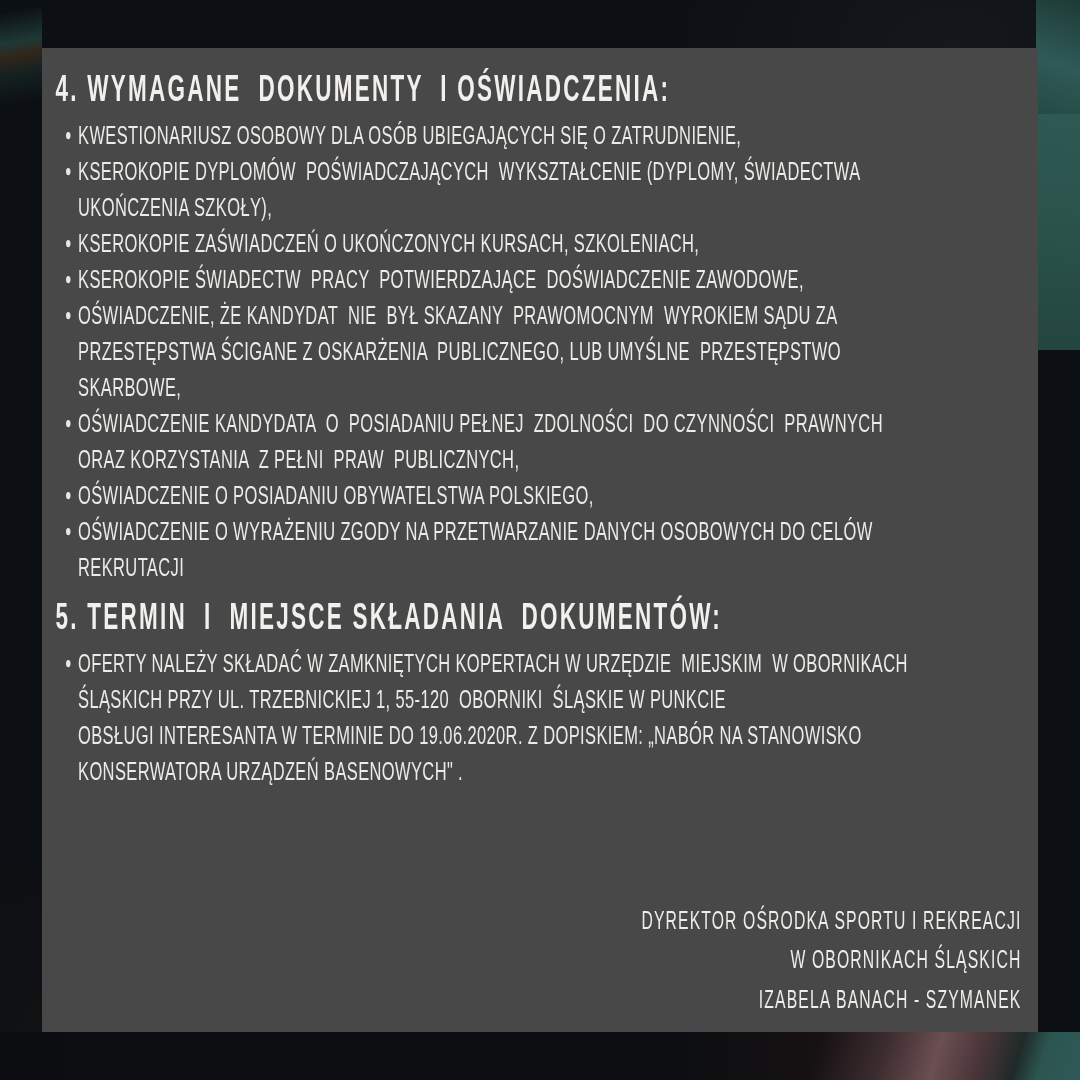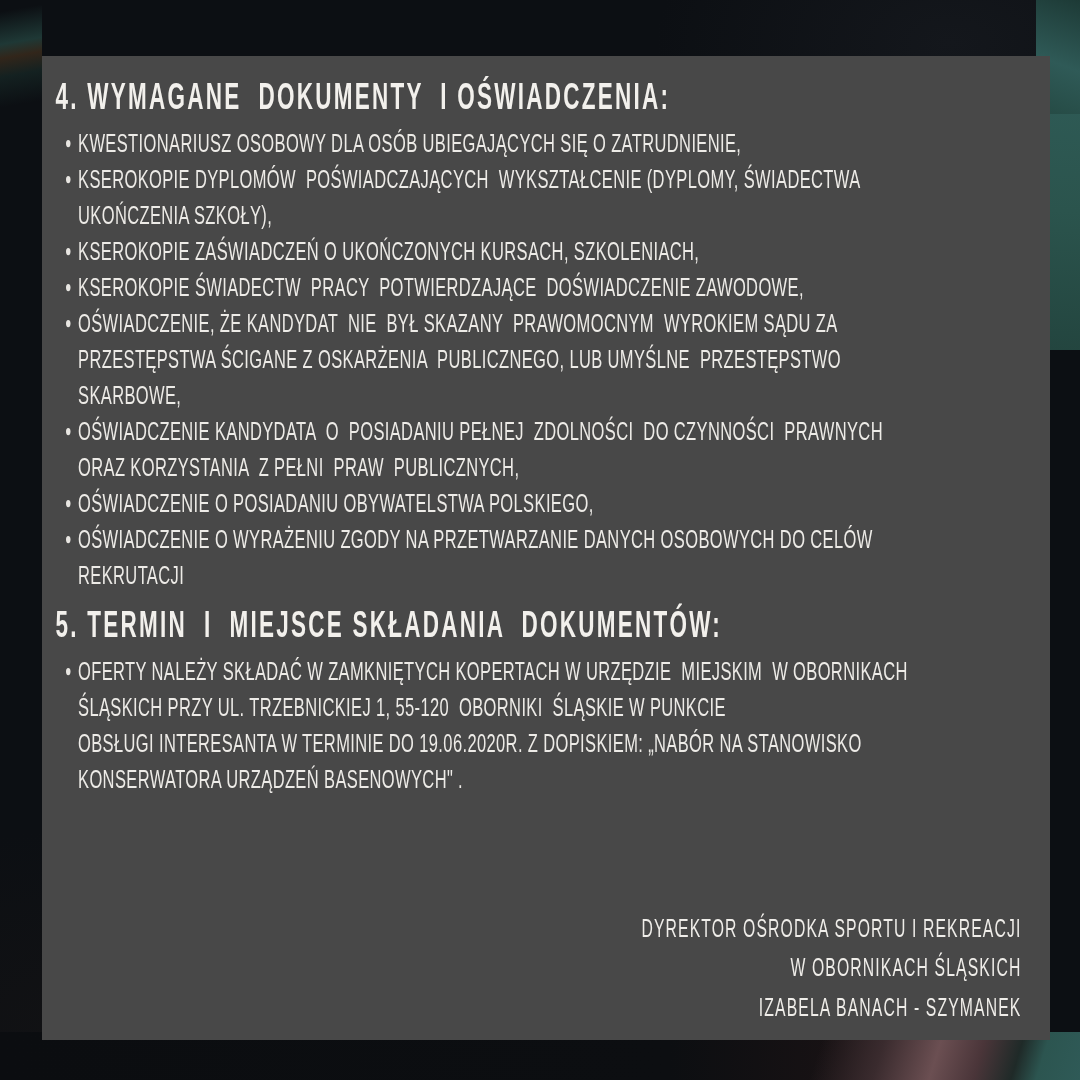--- a/index.html
+++ b/index.html
@@ -43,24 +43,23 @@
     position: absolute; left: 0; bottom: 0; width: 100%; height: 48px;
     background: linear-gradient(90deg, #0b0d10 0%, #0c0e11 62%, #181214 78%, #241a1c 88%, #1a2a27 100%);
   }
   .photo-bottom-corner {
     position: absolute; right: 0; bottom: 0; width: 300px; height: 48px;
     background:
       linear-gradient(287deg, #2f5a57 0%, #2c5550 14%, #1f2a28 22%, #4a3539 34%, #6b4f52 48%, #3a2b2e 66%, rgba(14,13,14,0) 86%);
   }
   
   .panel {
-    position: absolute; left: 42px; top: 56px; width: 996px; height: 984px;
+    position: absolute; left: 42px; top: 48px; width: 996px; height: 984px;
     background: #484848;
     overflow: hidden;
-    padding-left: 12px;
   }
   .panel-inner {
     position: absolute; left: 0; top: 0;
     width: 1328px; height: 820px;
     transform: scale(0.75, 1.2);
     transform-origin: 0 0;
     color: #edebe7;
     padding: 16px 24px 0 18px;
     box-sizing: border-box;
   }

